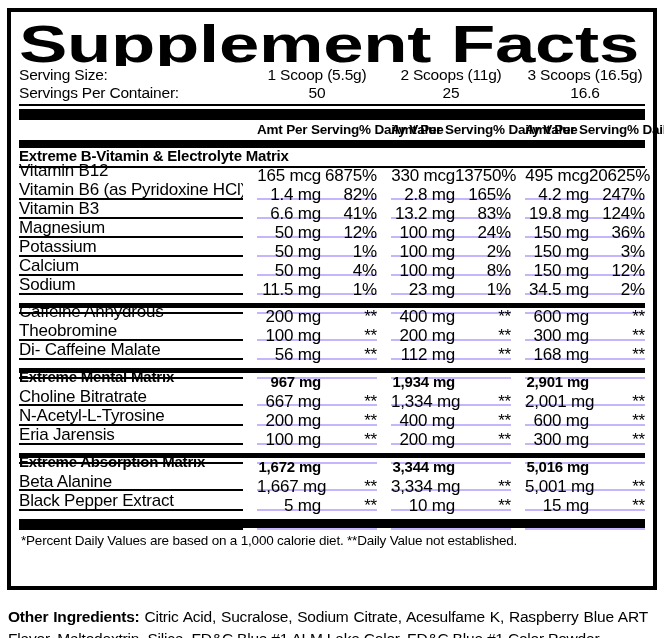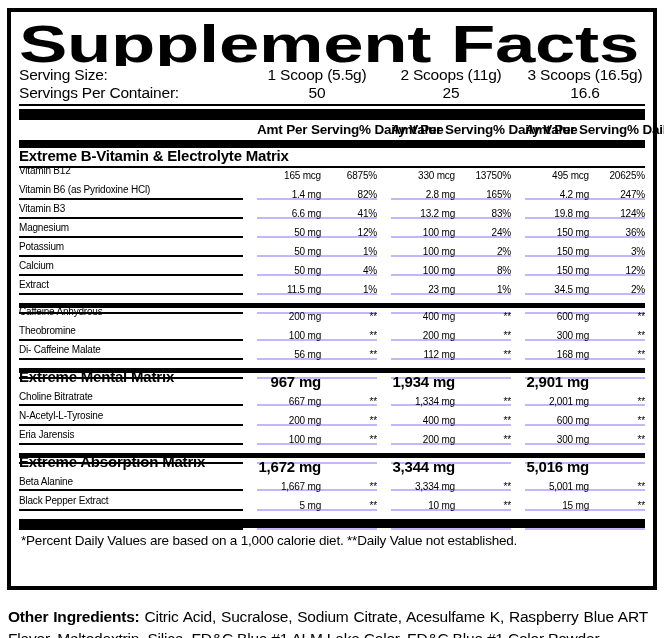--- a/index.html
+++ b/index.html
@@ -27,21 +27,21 @@
   .srow { font-size: 15.5px; line-height: 18px; }
   .srow .slabel { white-space: nowrap; }
   .srow .sval { text-align: center; white-space: nowrap; }
   .hairline { border-top: 2px solid #000; margin: 2px 0 3px 0; }
   .bar { background: #000; }
   .bar-thick { height: 11px; }
   .bar-mid { height: 8px; }
   .colhead { font-weight: bold; font-size: 13.5px; line-height: 14px; padding: 3px 0 3px 0; }
   .colhead .grp { border-bottom: none; padding-bottom: 0; }
   .hcell { white-space: pre-line; text-align: right; }
-  .row { height: 19px; align-items: end; font-size: 10px; line-height: 16px; }
+  .row { height: 19px; align-items: end; font-size: 17px; line-height: 16px; }
   .row .name {
     border-bottom: 2px solid #000;
     white-space: nowrap; overflow: hidden;
     padding-bottom: 19px;
   }
   .grp { display: flex; border-bottom: 2px solid #c4b5fd; padding-bottom: 14px; }
   .amt { flex: 1; text-align: right; white-space: nowrap; }
   .dv { width: 56px; text-align: right; white-space: nowrap; }
   .sechead { height: 20px; font-weight: bold; font-size: 15px; }
   .sechead.no-totals { display: block; border-bottom: 2px solid #000; }
@@ -195,21 +195,21 @@
     <div class="grp">
       <div class="amt">100 mg</div>
       <div class="dv">8%</div>
     </div>
     <div class="grp">
       <div class="amt">150 mg</div>
       <div class="dv">12%</div>
     </div>
   </div>
       <div class="grid row">
-    <div class="name">Extract</div>
+    <div class="name">Sodium</div>
     <div class="grp">
       <div class="amt">11.5 mg</div>
       <div class="dv">1%</div>
     </div>
     <div class="grp">
       <div class="amt">23 mg</div>
       <div class="dv">1%</div>
     </div>
     <div class="grp">
       <div class="amt">34.5 mg</div>

